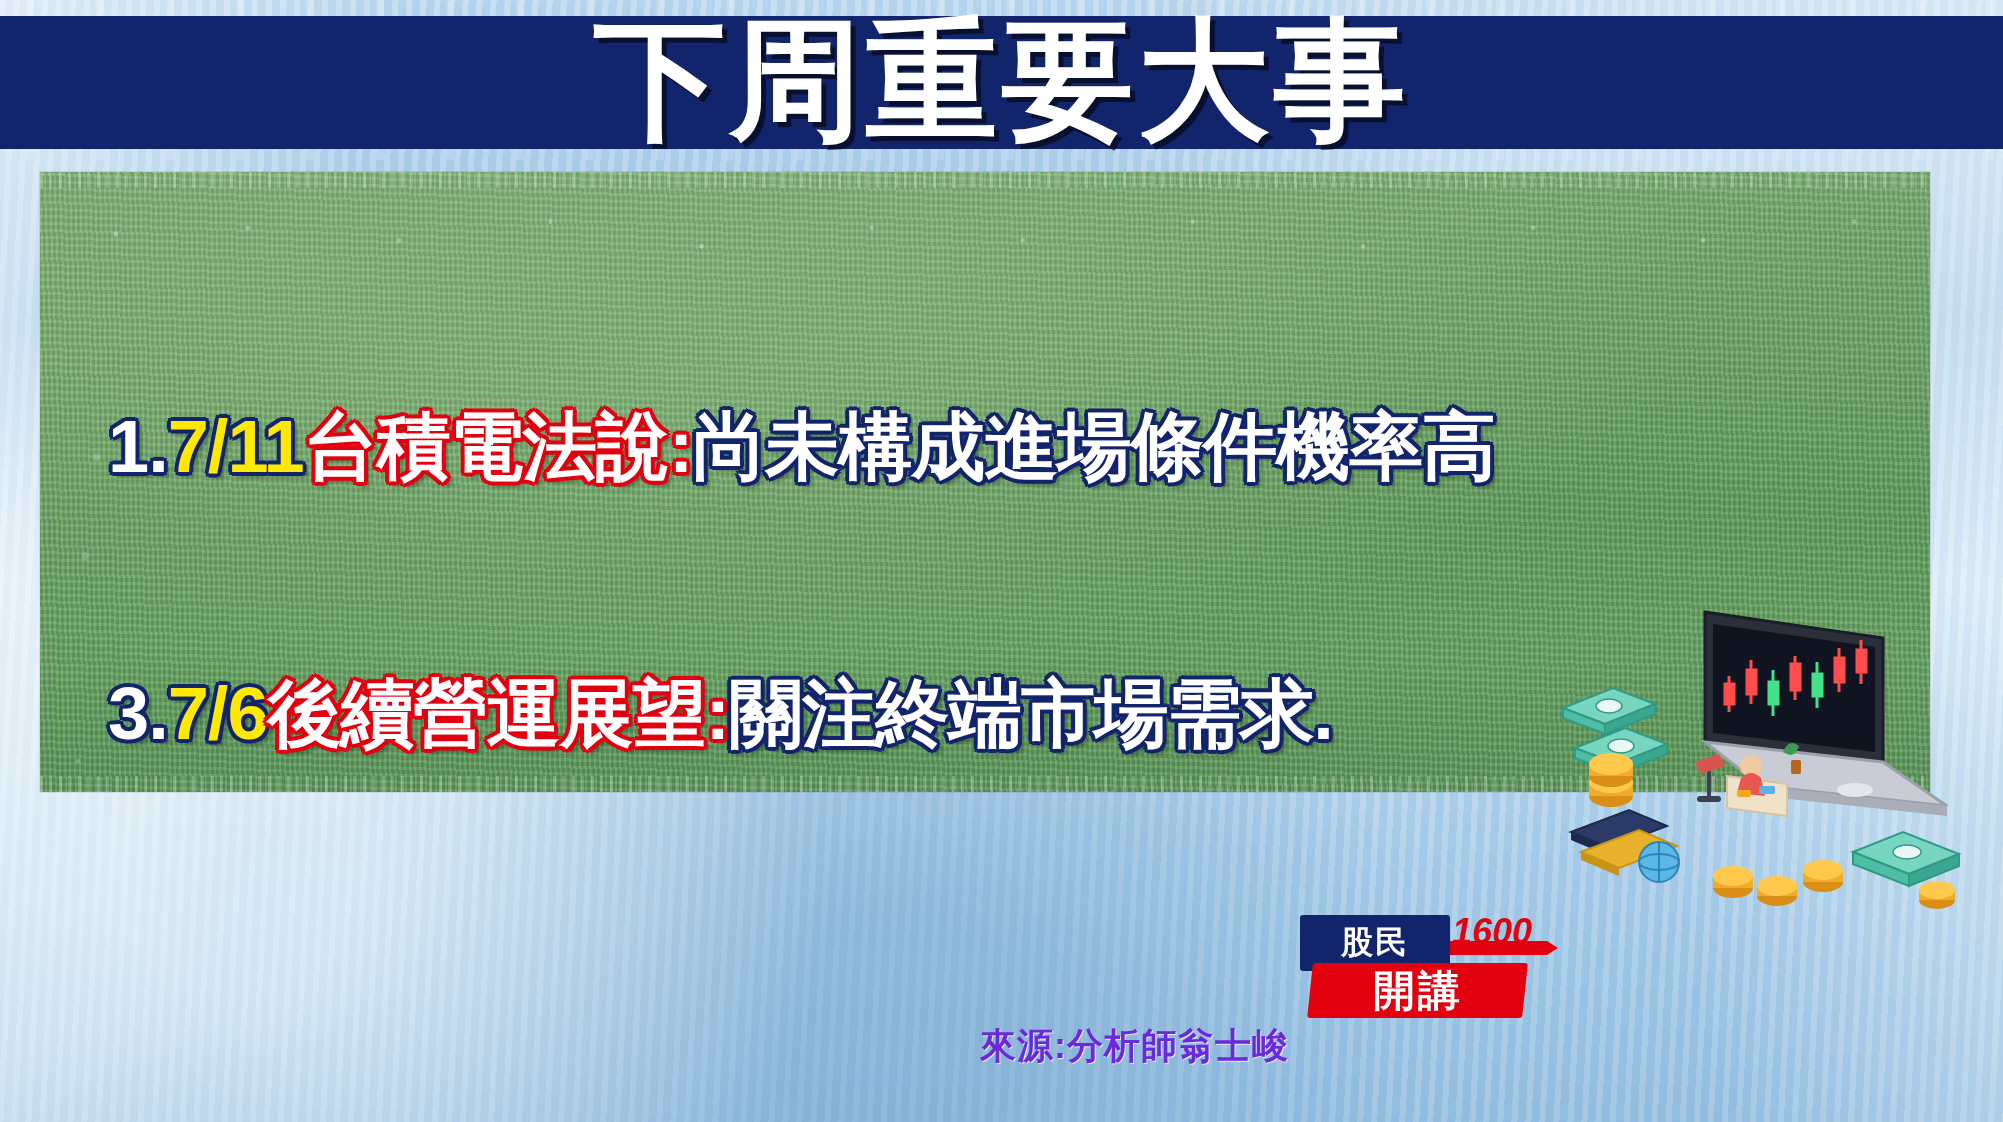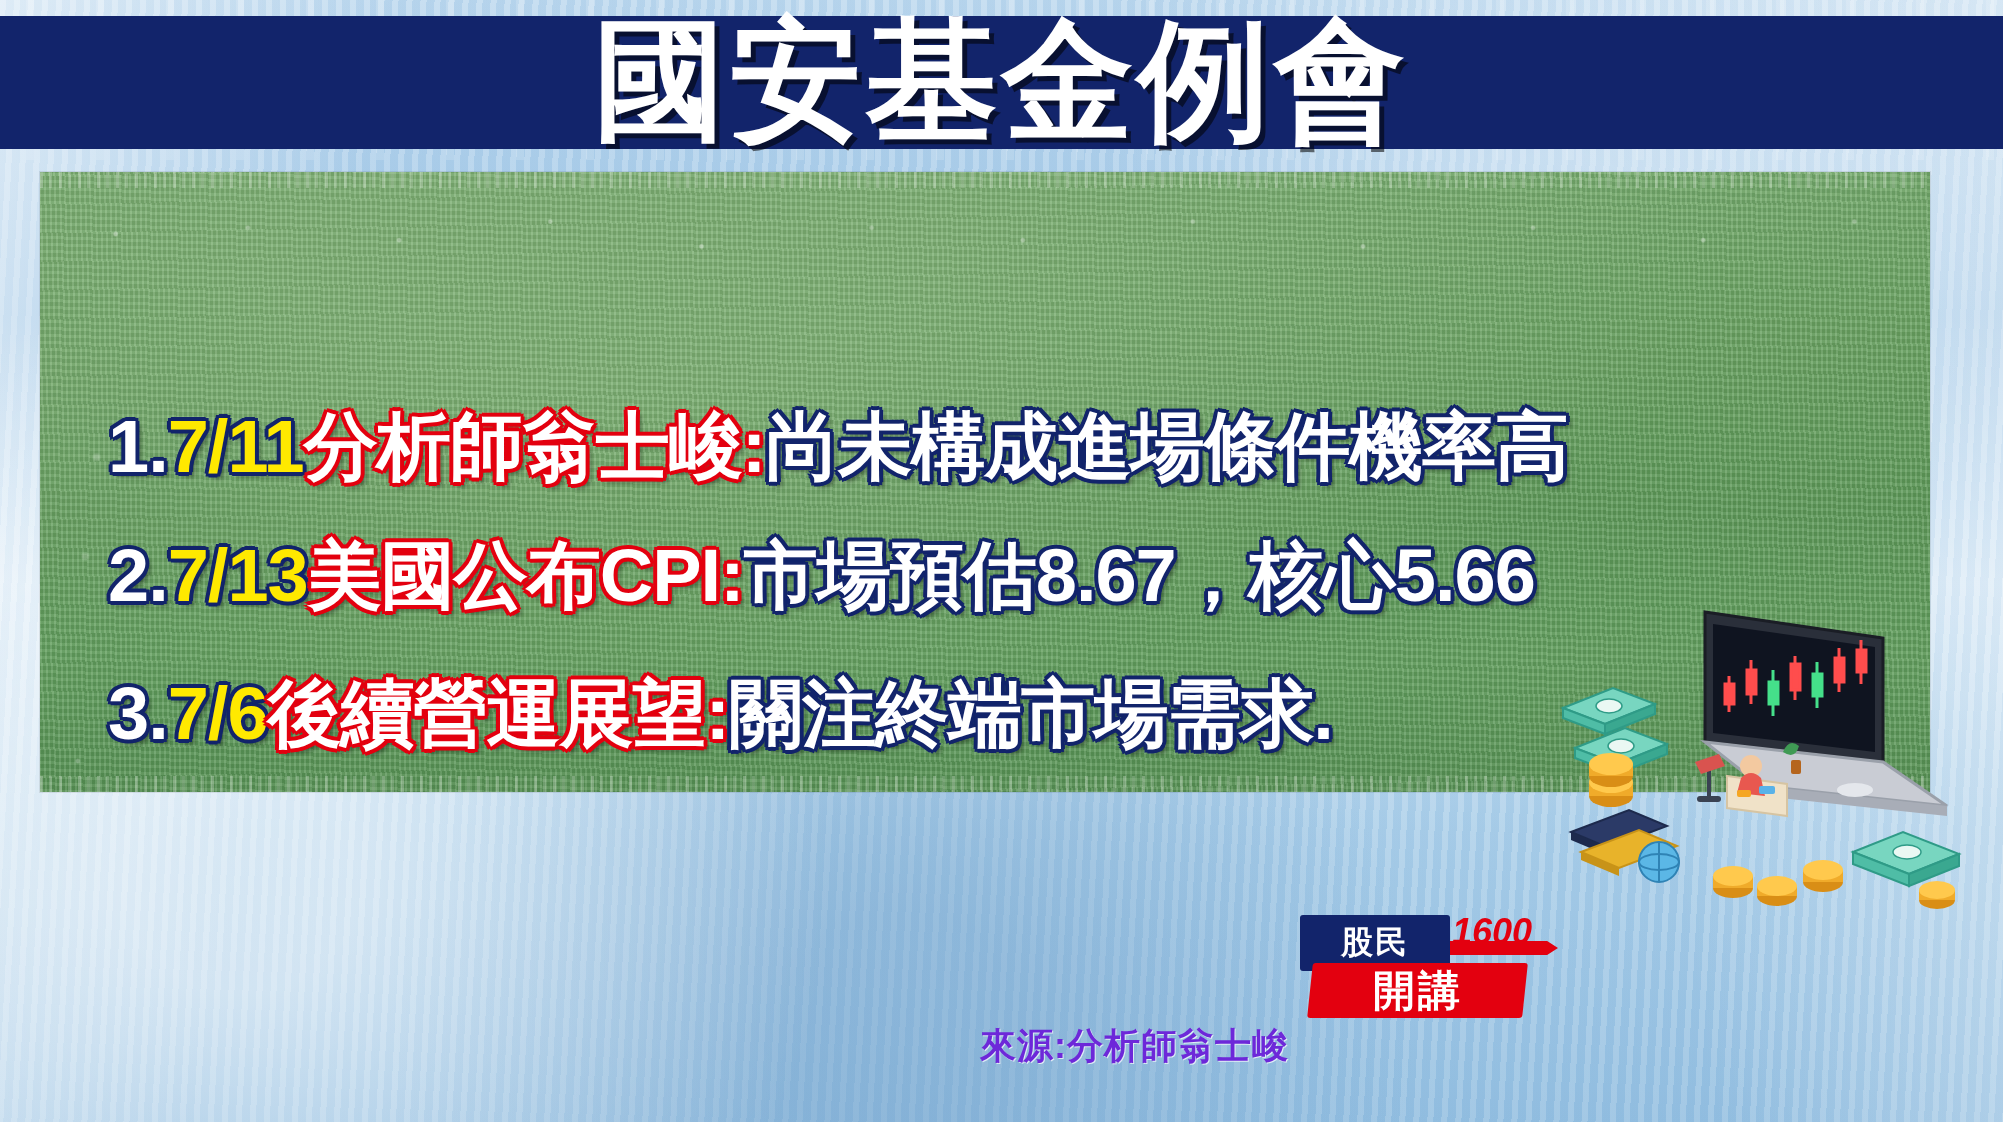--- a/index.html
+++ b/index.html
@@ -180,36 +180,33 @@
   #illus{position:absolute;left:1555px;top:600px;width:430px;height:320px;}
 </style>
 </head>
 <body>
 
 <div id="backdrop">
   <div id="ghostbars"></div>
 </div>
 
 <div id="titlebar">
-  <div class="title">國安基金例會</div>
+  <div class="title">下周重要大事</div>
 </div>
 
 <div id="panel">
   <div class="edge-top"></div>
   <div class="edge-bot"></div>
   <div class="fleck"></div>
 
   <div id="lines">
     <div class="line" id="line1">
-      <span class="seg navy">1.</span><span class="seg yellow">7/11</span><span class="seg red">分析師翁士峻:</span><span class="seg navy">尚未構成進場條件機率高</span>
+      <span class="seg navy">1.</span><span class="seg yellow">7/11</span><span class="seg red">台積電法說:</span><span class="seg navy">尚未構成進場條件機率高</span>
     </div>
 
-    <div class="line" id="line2">
-      <span class="seg navy">2.</span><span class="seg yellow">7/13</span><span class="seg red">美國公布CPI:</span><span class="seg navy">市場預估8.67，核心5.66</span>
-    </div>
 
     <div class="line" id="line3">
       <span class="seg navy">3.</span><span class="seg yellow">7/6</span><span class="seg red">後續營運展望:</span><span class="seg navy">關注終端市場需求.</span>
     </div>
 
   </div>
 </div>
 
 <div id="illus">
   <svg viewBox="0 0 430 320" width="430" height="320" xmlns="http://www.w3.org/2000/svg">

